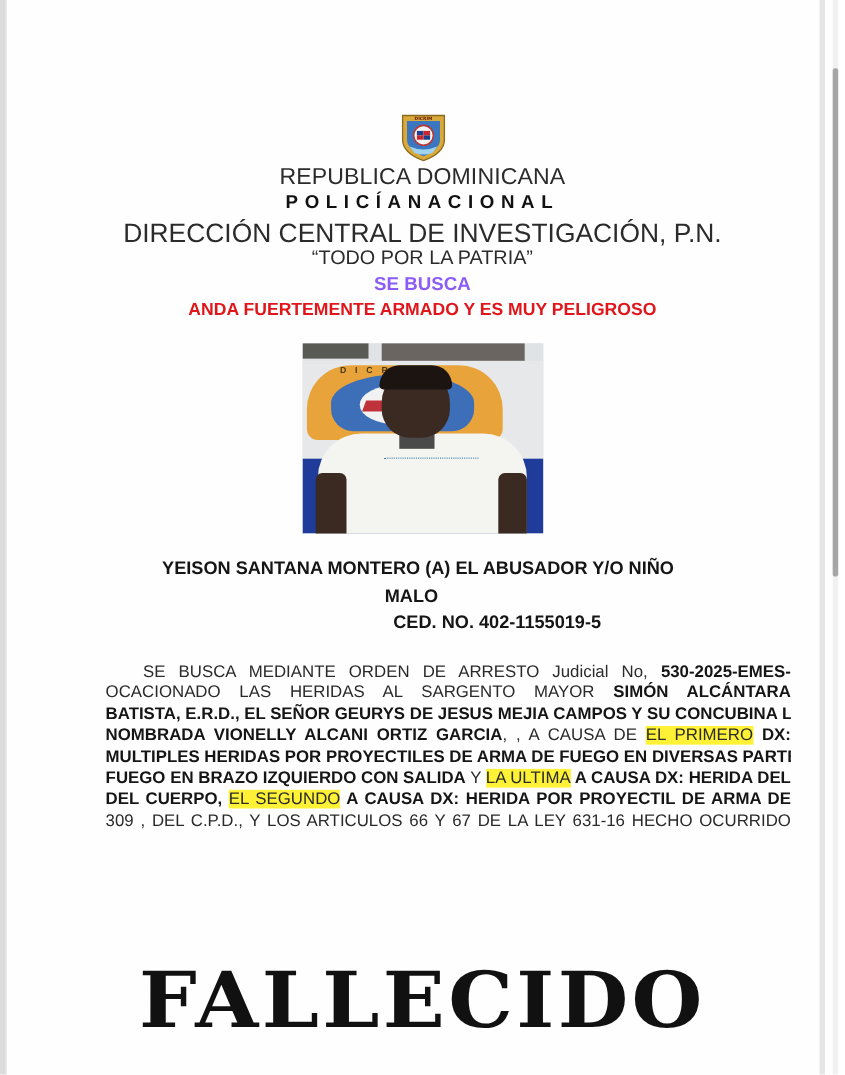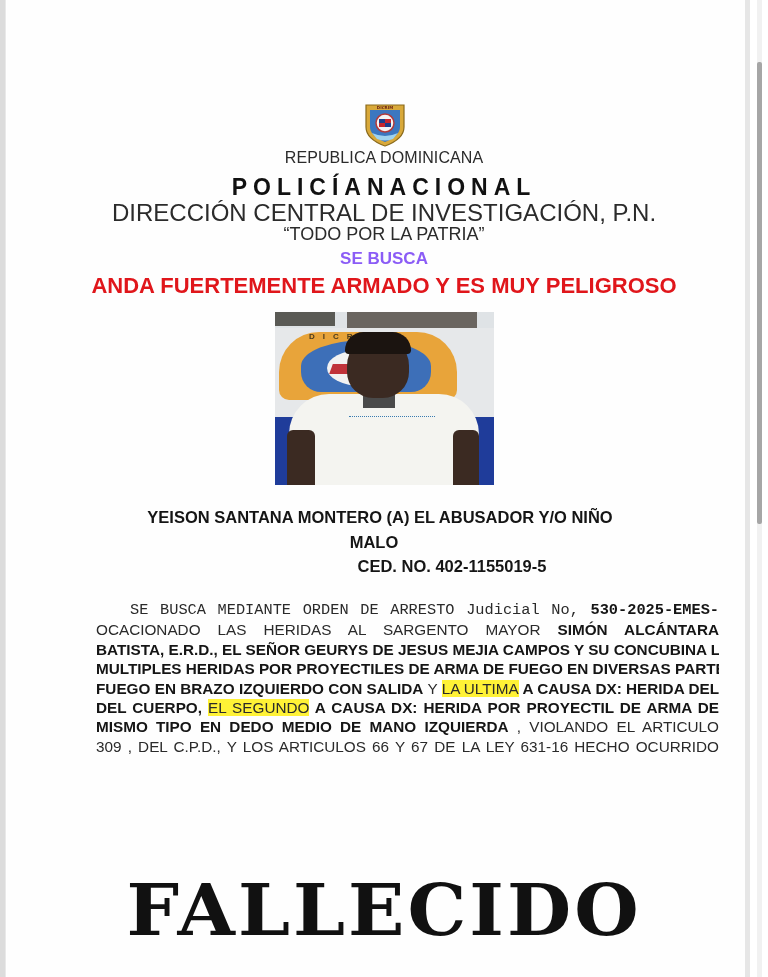--- a/index.html
+++ b/index.html
@@ -10,26 +10,26 @@
     .edge-right { position: absolute; left: 745px; top: 0; width: 5px; height: 977px; background: #e6e6e6; }
     .right-gutter { position: absolute; left: 750px; top: 0; width: 18px; height: 977px; background: #ffffff; }
     .scroll-track { position: absolute; left: 757px; top: 0; width: 5px; height: 977px; background: #f1f1f1; }
     .scroll-thumb { position: absolute; left: 757px; top: 62px; width: 5px; height: 462px; background: #a6a6a6; border-radius: 2px; }
 
     .page { position: absolute; left: 7px; top: 0; width: 738px; height: 977px; background: #fefefe; }
 
     .crest { position: absolute; left: 363px; top: 101px; width: 44px; height: 46px; }
 
     .hdr { position: absolute; left: 0; width: 768px; text-align: center; white-space: nowrap; }
-    .h1 { top: 149px; font-size: 16px; color: #2b2b2b; letter-spacing: 0.1px; }
-    .h2 { top: 174px; font-size: 23px; font-weight: bold; letter-spacing: 6px; color: #111; }
+    .h1 { top: 149px; font-size: 21px; color: #2b2b2b; letter-spacing: 0.1px; }
+    .h2 { top: 174px; font-size: 17px; font-weight: bold; letter-spacing: 6px; color: #111; }
     .h3 { top: 199px; font-size: 24px; color: #2b2b2b; }
     .h4 { top: 224px; font-size: 18px; color: #2b2b2b; }
     .h5 { top: 249px; font-size: 17px; font-weight: bold; color: #8b5cf6; }
-    .h6 { top: 273px; font-size: 22px; font-weight: bold; color: #e0161b; }
+    .h6 { top: 273px; font-size: 16px; font-weight: bold; color: #e0161b; }
 
     .photo { position: absolute; left: 275px; top: 312px; width: 219px; height: 173px; overflow: hidden; background: #dfe3e6; }
     .photo .frame1 { position: absolute; left: 0; top: 0; width: 60px; height: 14px; background: #5a5a55; }
     .photo .frame2 { position: absolute; left: 72px; top: 0; width: 130px; height: 16px; background: #6a6560; }
     .photo .wall { position: absolute; left: 0; top: 16px; width: 219px; height: 92px; background: #e6e8ea; }
     .photo .blue { position: absolute; left: 0; top: 105px; width: 219px; height: 68px; background: #1f3c9a; }
     .photo .emblem { position: absolute; left: 4px; top: 20px; width: 178px; height: 68px; border-radius: 40px 40px 10px 10px; background: #e8a43a; }
     .photo .emblem-inner { position: absolute; left: 26px; top: 28px; width: 130px; height: 52px; border-radius: 50% 50% 20px 20px; background: #3d6fb8; }
     .photo .emblem-core { position: absolute; left: 52px; top: 38px; width: 70px; height: 36px; border-radius: 50%; background: #f2f2f2; }
     .photo .flag-red { position: absolute; left: 56px; top: 52px; width: 40px; height: 10px; background: #c0323a; transform: skewX(-20deg); }
@@ -43,21 +43,21 @@
     .photo .shirt-print { position: absolute; left: 74px; top: 104px; width: 86px; height: 4px; border-top: 1px dotted #3a7bb0; }
 
     .name-line { position: absolute; left: 0; width: 768px; text-align: center; font-weight: bold; font-size: 16.5px; color: #151515; white-space: nowrap; }
     .n1 { top: 508px; left: -4px; }
     .n2 { top: 533px; left: -10px; }
     .n3 { top: 557px; left: 68px; }
 
     .body-text { position: absolute; left: 96px; top: 601px; width: 623px; font-size: 15.3px; line-height: 19.4px; color: #2a2a2a; text-align: justify; text-align-last: justify; }
     .body-text .ln { display: block; height: 19.4px; white-space: nowrap; overflow: hidden; text-align: justify; text-align-last: justify; }
     .body-text b { color: #151515; }
-    .indent { padding-left: 34px; font-family: Liberation Mono, monospace; }
+    .indent { padding-left: 34px; }
     .hl { background: #fff236; }
     .cut { clip-path: inset(0 0 40% 0); }
 
     .fallecido { position: absolute; left: 0; top: 867px; width: 768px; text-align: center; font-family: "DejaVu Serif", serif; font-weight: bold; font-size: 74px; letter-spacing: 3px; color: #111111; transform: scaleY(0.95); }
   </style>
 </head>
 <body>
 
 <div class="edge-left"></div>
 
@@ -102,24 +102,24 @@
 </div>
 
 <div class="name-line n1">YEISON SANTANA MONTERO (A) EL ABUSADOR Y/O NIÑO</div>
 <div class="name-line n2">MALO</div>
 <div class="name-line n3">CED. NO. 402-1155019-5</div>
 
 <div class="body-text" id="body-text">
     <span class="ln indent"><span>SE BUSCA MEDIANTE ORDEN DE ARRESTO Judicial No, </span><b>530-2025-EMES-</b></span>
     <span class="ln"><span>OCACIONADO LAS HERIDAS AL SARGENTO MAYOR </span><b>SIMÓN ALCÁNTARA</b></span>
     <span class="ln"><b>BATISTA, E.R.D., EL SEÑOR GEURYS DE JESUS MEJIA CAMPOS Y SU CONCUBINA LA</b></span>
+    <span class="ln"><b>NOMBRADA VIONELLY ALCANI ORTIZ GARCIA</b><span>, , A CAUSA DE </span><span class="hl">EL PRIMERO</span><b> DX:</b></span>
     <span class="ln"><b>MULTIPLES HERIDAS POR PROYECTILES DE ARMA DE FUEGO EN DIVERSAS PARTES</b></span>
     <span class="ln"><b>FUEGO EN BRAZO IZQUIERDO CON SALIDA</b><span> Y </span><span class="hl">LA ULTIMA</span><b> A CAUSA DX: HERIDA DEL</b></span>
     <span class="ln"><b>DEL CUERPO, </b><span class="hl">EL SEGUNDO</span><b> A CAUSA DX:  HERIDA POR PROYECTIL DE ARMA DE</b></span>
-    <span class="ln"><b>MISMO TIPO EN DEDO MEDIO DE MANO IZQUIERDA</b><span> , VIOLANDO EL  ARTICULO</span></span>
     <span class="ln"><span>309 , DEL C.P.D., Y LOS ARTICULOS 66 Y 67 DE LA LEY 631-16 HECHO OCURRIDO</span></span>
   </div>
 
 <div class="fallecido">FALLECIDO</div>
 
 <div class="edge-right"></div>
 <div class="right-gutter"></div>
 <div class="scroll-track"></div>
 <div class="scroll-thumb"></div>
 

